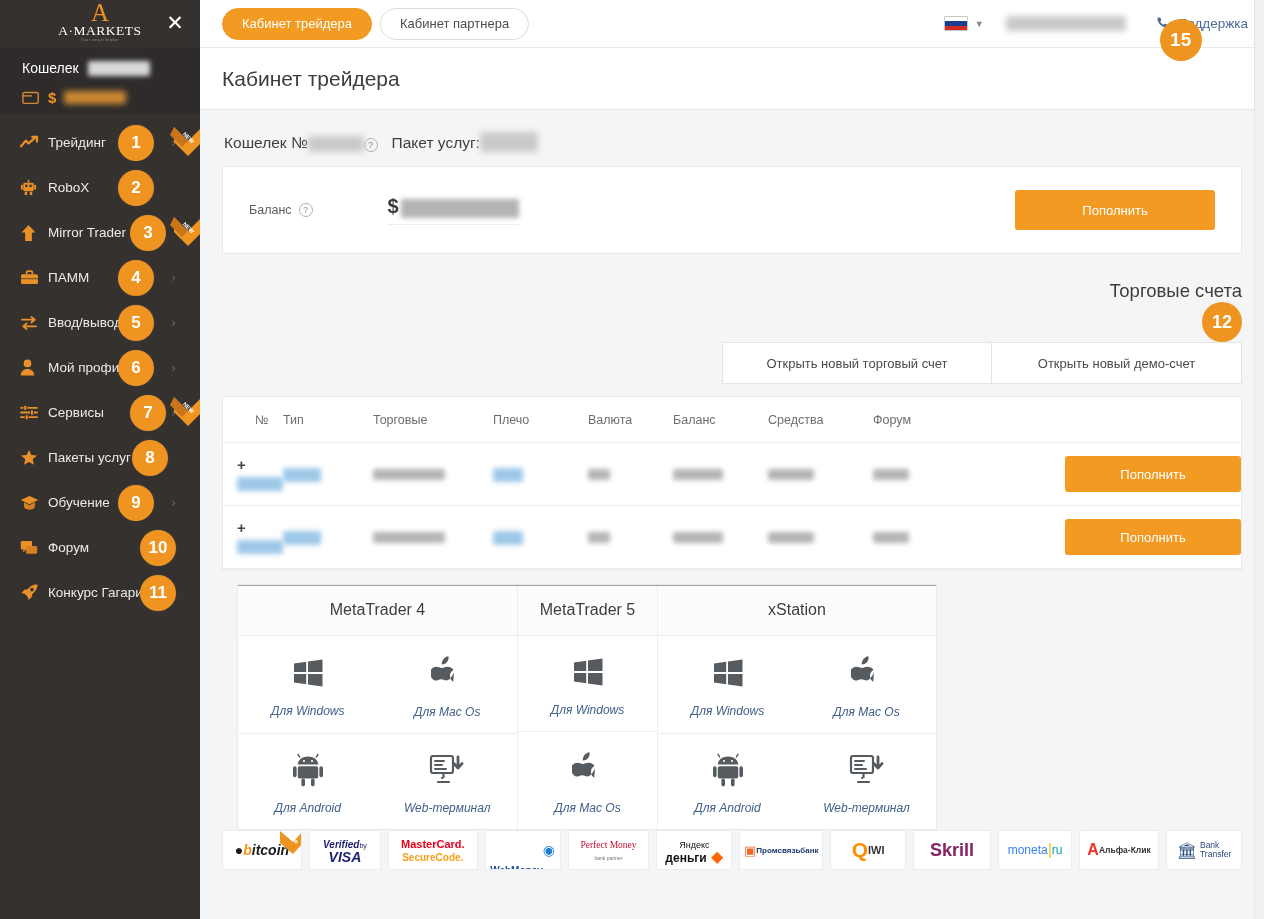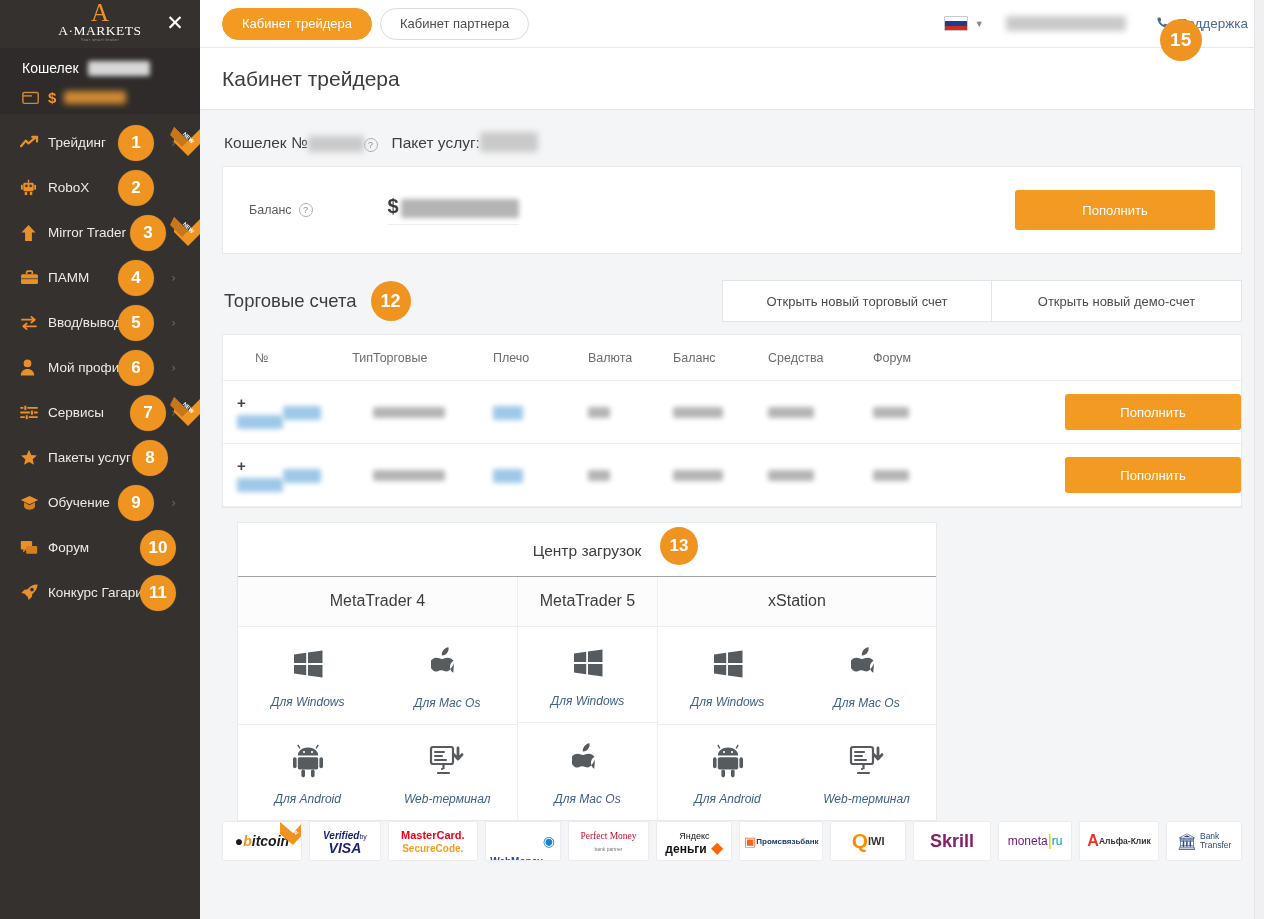--- a/index.html
+++ b/index.html
@@ -123,21 +123,21 @@
   .balance-val { margin-left: 75px; display: flex; align-items: flex-end; gap: 2px; border-bottom: 1px solid #eee; padding-bottom: 6px; }
   .dollar { font-size: 20px; font-weight: bold; color: #3a3a3a; }
   .btn-orange {
     background: #f29a22; color: #fff; border: none; font-size: 13px;
     height: 40px; border-radius: 3px; cursor: pointer;
     font-family: "Liberation Sans", sans-serif;
   }
   .topup-main { margin-left: auto; width: 200px; }
 
   .accounts-head {
-    display: flex; align-items: center; margin: 26px 0 12px 2px; position: relative;
+    display: flex; align-items: flex-end; margin: 26px 0 12px 8px; position: relative; flex-direction: column;
   }
   .section-title { font-size: 18.5px; color: #3d3d3d; }
   .acct-btns { margin-left: auto; display: flex; }
   .btn-white {
     background: #fff; border: 1px solid #e4e4e7; color: #4b4b4b; font-size: 13px;
     height: 42px; padding: 0 22px; cursor: pointer; font-family: "Liberation Sans", sans-serif;
   }
   .btn-white + .btn-white { border-left: none; }
 
   table.accounts { width: 100%; border-collapse: collapse; background: #fff; }
@@ -409,21 +409,21 @@
           <button class="btn-white" style="width:270px;">Открыть новый торговый счет</button>
           <button class="btn-white" style="width:250px;">Открыть новый демо-счет</button>
         </div>
       </div>
 
       <div class="card">
         <table class="accounts">
           <thead>
             <tr id="acct-head-row">
                 <th style="padding-left: 32px; width: 60px;">№</th>
-                <th style="padding-left: 0px; width: 90px; text-align: right;">Тип</th>
+                <th style="padding-left: 0px; width: 90px;">Тип</th>
                 <th style="padding-left: 0px; width: 120px;">Торговые</th>
                 <th style="padding-left: 0px; width: 95px;">Плечо</th>
                 <th style="padding-left: 0px; width: 85px;">Валюта</th>
                 <th style="padding-left: 0px; width: 95px;">Баланс</th>
                 <th style="padding-left: 0px; width: 105px;">Средства</th>
                 <th style="padding-left: 0px; width: 95px;">Форум</th>
                 <th></th>
               </tr>
           </thead>
           <tbody id="acct-body">
@@ -448,24 +448,20 @@
                 <td style=""><span class="redact rd-dark" style="width:46px;height:11px;vertical-align:middle;display:inline-block;"></span></td>
                 <td style=""><span class="redact rd-dark" style="width:36px;height:11px;vertical-align:middle;display:inline-block;"></span></td>
                 <td style="text-align:right;padding-right:0;"><button class="btn-orange" style="width:176px;height:36px;">Пополнить</button></td>
               </tr>
             </tbody>
         </table>
       </div>
 
       <div class="dl-wrap">
         <div class="dl-center">
-          <div class="dl-title">
-            <span>Центр загрузок</span>
-            <span class="badge" style="width:38px;height:38px;font-size:17px;position:absolute;left:422px;top:4px;">13</span>
-          </div>
           <div class="dl-cols" id="dl-cols">
               <div class="dl-col" style="width: 280px;">
                 <div class="dl-col-head">MetaTrader 4</div>
                 <div class="dl-row ">
                   <div class="dl-cell">
                     <span><svg width="34" height="34" viewBox="0 0 34 34">
                         <path d="M3 7.4 L15.2 5.7 V16 H3 Z" fill="#565b60"></path>
                         <path d="M17 5.4 L31.5 3.4 V16 H17 Z" fill="#565b60"></path>
                         <path d="M3 18 H15.2 V28.3 L3 26.6 Z" fill="#565b60"></path>
                         <path d="M17 18 H31.5 V30.6 L17 28.6 Z" fill="#565b60"></path>
@@ -610,21 +606,21 @@
             <span style="font-size:8px;color:#1a3a6b;font-weight:bold;">Промсвязьбанк</span>
           </div>
           <div class="pay-logo" style="width: 78px;">
             <span style="color:#ff8c00;font-size:21px;font-weight:bold;">Q</span>
             <span style="font-size:11px;color:#333;font-weight:bold;">IWI</span>
           </div>
           <div class="pay-logo" style="width: 80px;">
             <span style="font-size:18px;color:#862165;font-weight:bold;">Skrill</span>
           </div>
           <div class="pay-logo" style="width: 76px;">
-            <span style="font-size:12px;color:#701a75;">moneta</span>
+            <span style="font-size:12px;color:#3b82f6;">moneta</span>
             <span style="color:#f5c400;">|</span>
             <span style="font-size:12px;color:#00a0b0;">ru</span>
           </div>
           <div class="pay-logo" style="width: 82px;">
             <span style="color:#ef3124;font-size:16px;font-weight:bold;">A</span> 
             <span style="font-size:8.5px;color:#333;font-weight:bold;">Альфа-Клик</span>
           </div>
           <div class="pay-logo" style="width: 78px;">
             <span style="color:#2b4a7d;font-size:16px;">🏛</span>
             <span style="font-size:8.5px;color:#2b4a7d;line-height:9px;display:inline-block;text-align:left;margin-left:3px;">Bank<br>Transfer</span>

